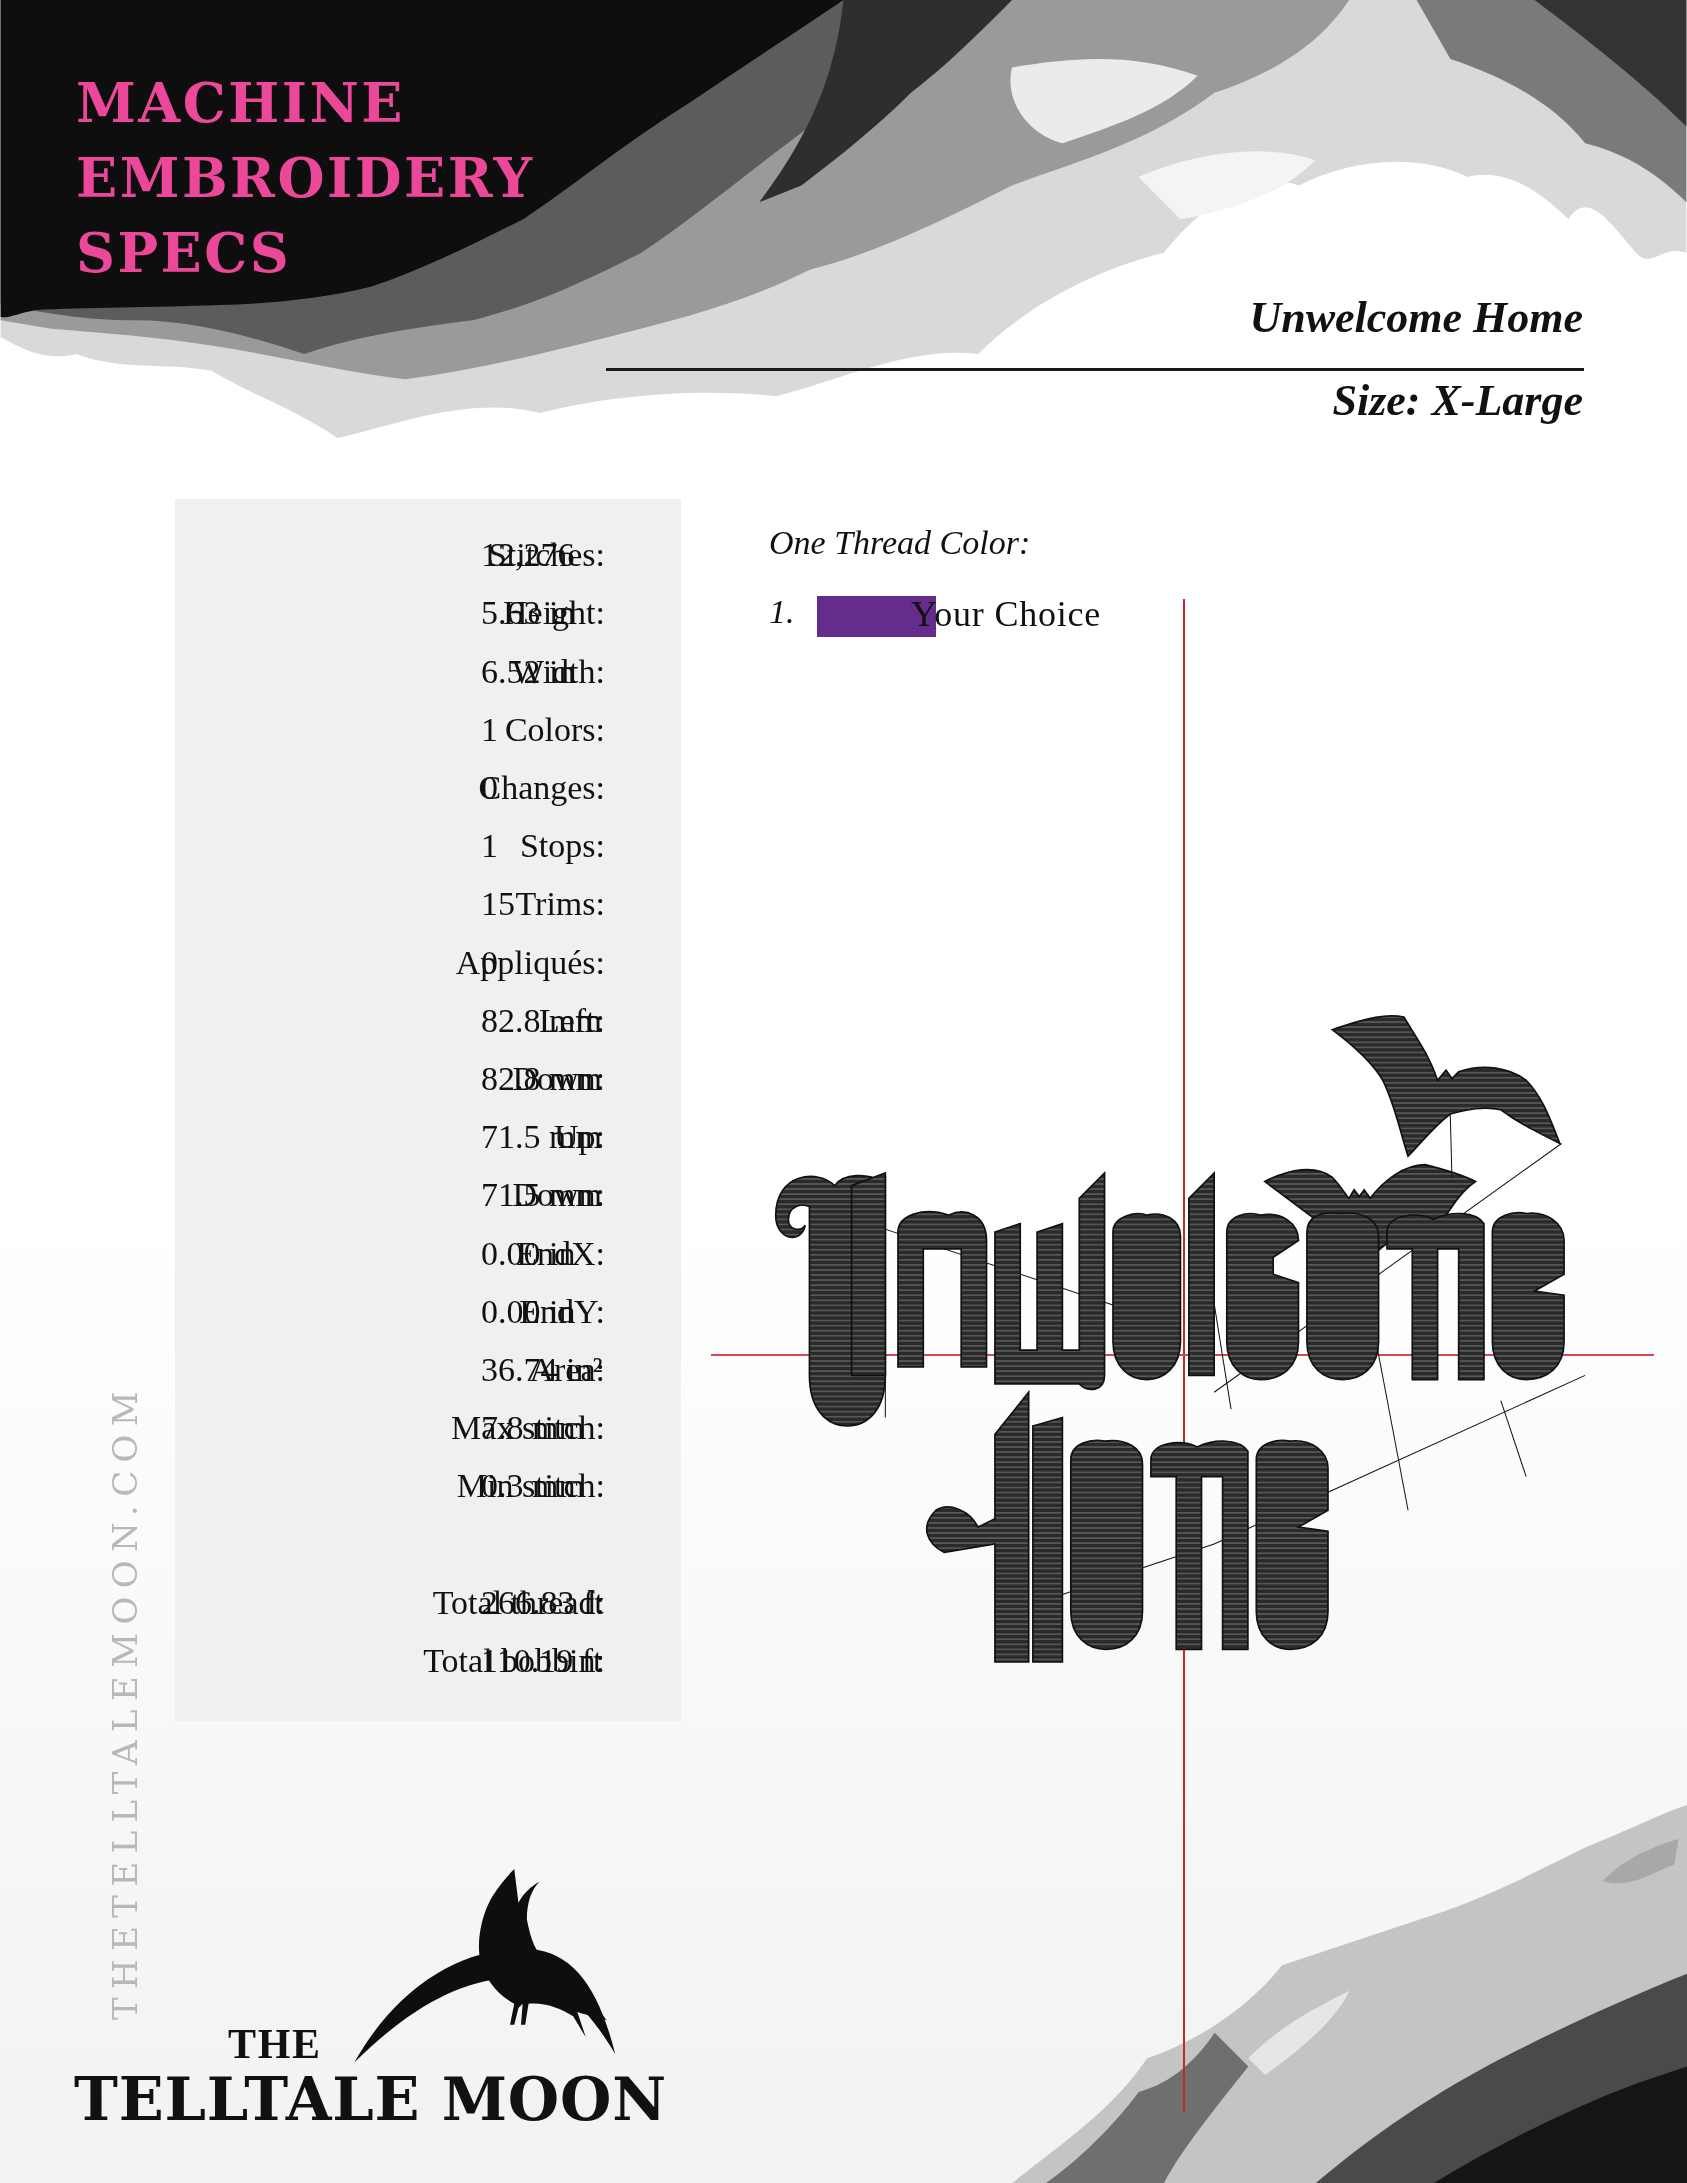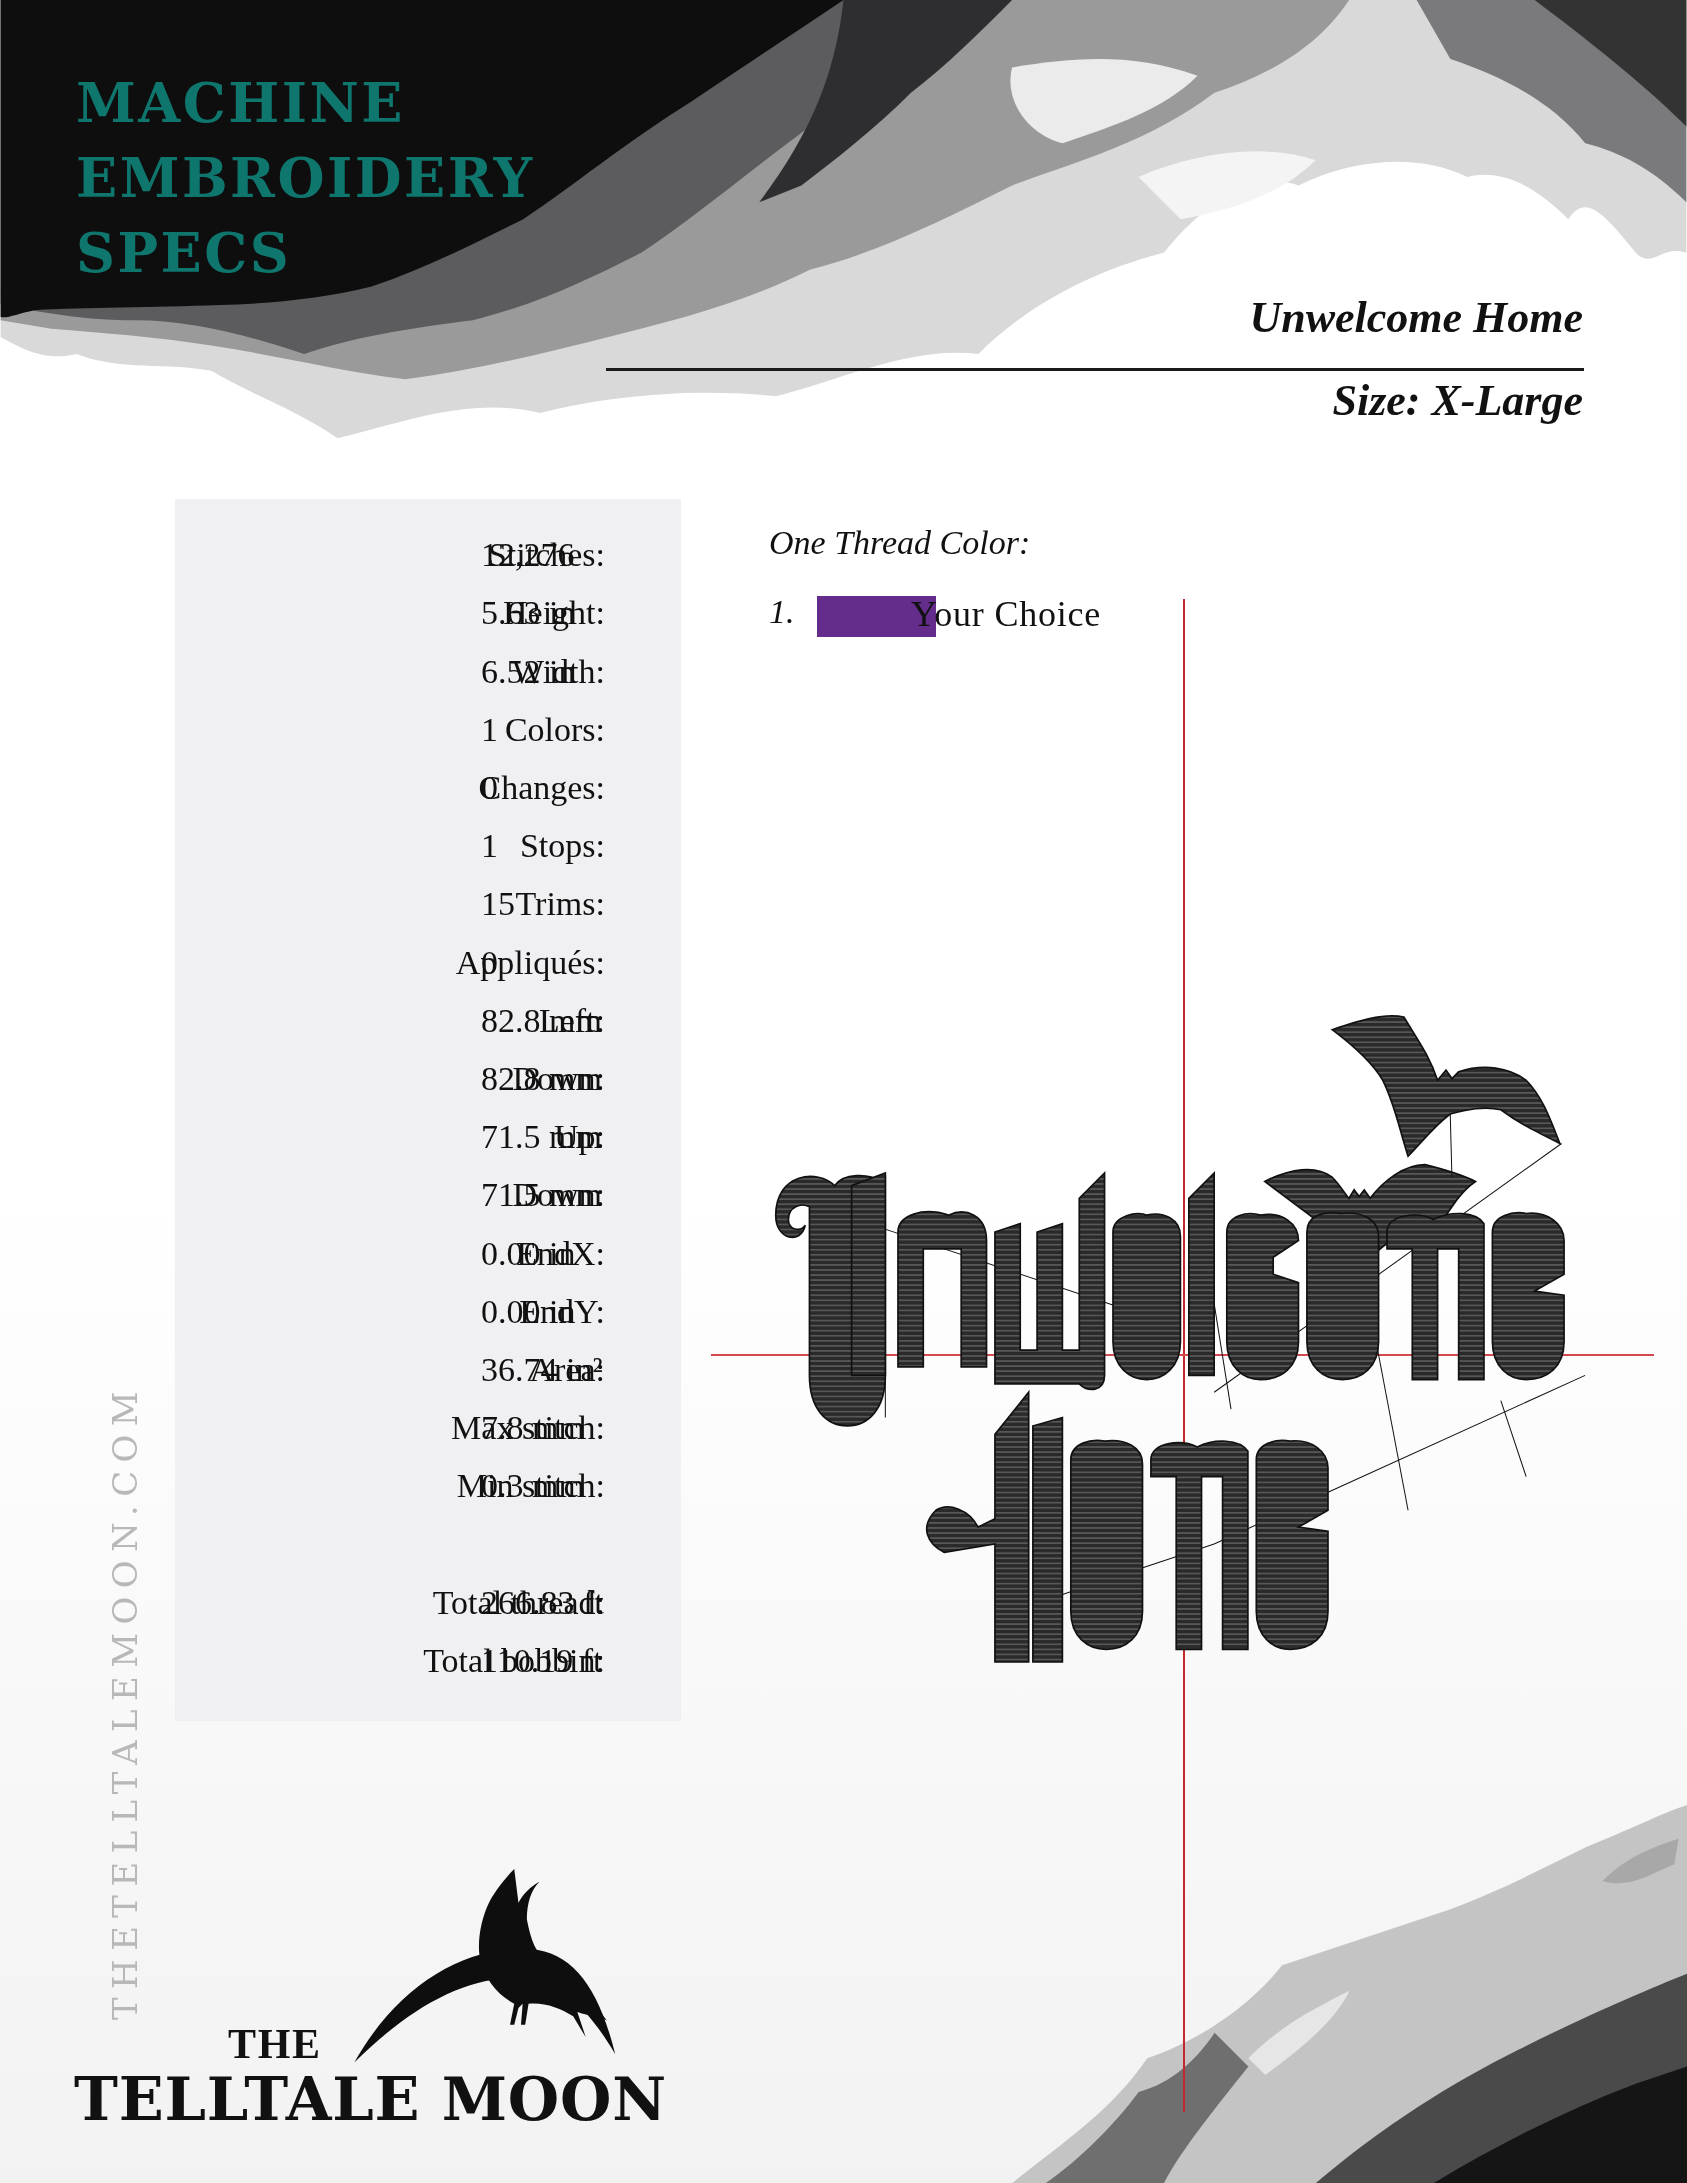--- a/index.html
+++ b/index.html
@@ -1,20 +1,20 @@
 <!DOCTYPE html>
 <html style="font-size:13.5px"><head>
 <meta charset="utf-8">
 <style>
   html, body { margin:0; padding:0; }
   body { width:1687px; height:2183px; position:relative; overflow:hidden;
          background: linear-gradient(180deg, #ffffff 0%, #ffffff 55%, #f2f2f3 100%);
          font-family: "Liberation Serif", "DejaVu Serif", serif; color:#111; }
   #brush-top, #brush-bottom { position:absolute; left:0; top:0; }
-  .big-title { position:absolute; left:76px; top:66px; color:#0f766e; font-family:"DejaVu Serif", serif;
+  .big-title { position:absolute; left:76px; top:66px; color:#ec4899; font-family:"DejaVu Serif", serif;
                font-weight:bold; font-size:54px; line-height:75px; letter-spacing:2.5px; }
   .big-title div { white-space:nowrap; }
   .design-name { position:absolute; right:104px; top:292px; font-style:italic; font-weight:bold; font-size:44px; white-space:nowrap; }
   .rule { position:absolute; left:606px; top:368px; width:978px; height:3.4px; background:#1a1a1a; }
   .size-label { position:absolute; right:104px; top:375px; font-style:italic; font-weight:bold; font-size:44px; white-space:nowrap; }
   .specs-panel { position:absolute; left:175px; top:499px; width:506px; height:1222px; background:#f0f0f2; }
   .spec-row { position:absolute; left:0; width:506px; height:58px; }
   .spec-label { position:absolute; right:76px; top:0; font-size:34px; white-space:nowrap; text-align:right; }
   .spec-value { position:absolute; left:306px; top:0; font-size:34px; white-space:nowrap; }
   .thread-heading { position:absolute; left:769px; top:524px; font-style:italic; font-size:34px; white-space:nowrap; }

